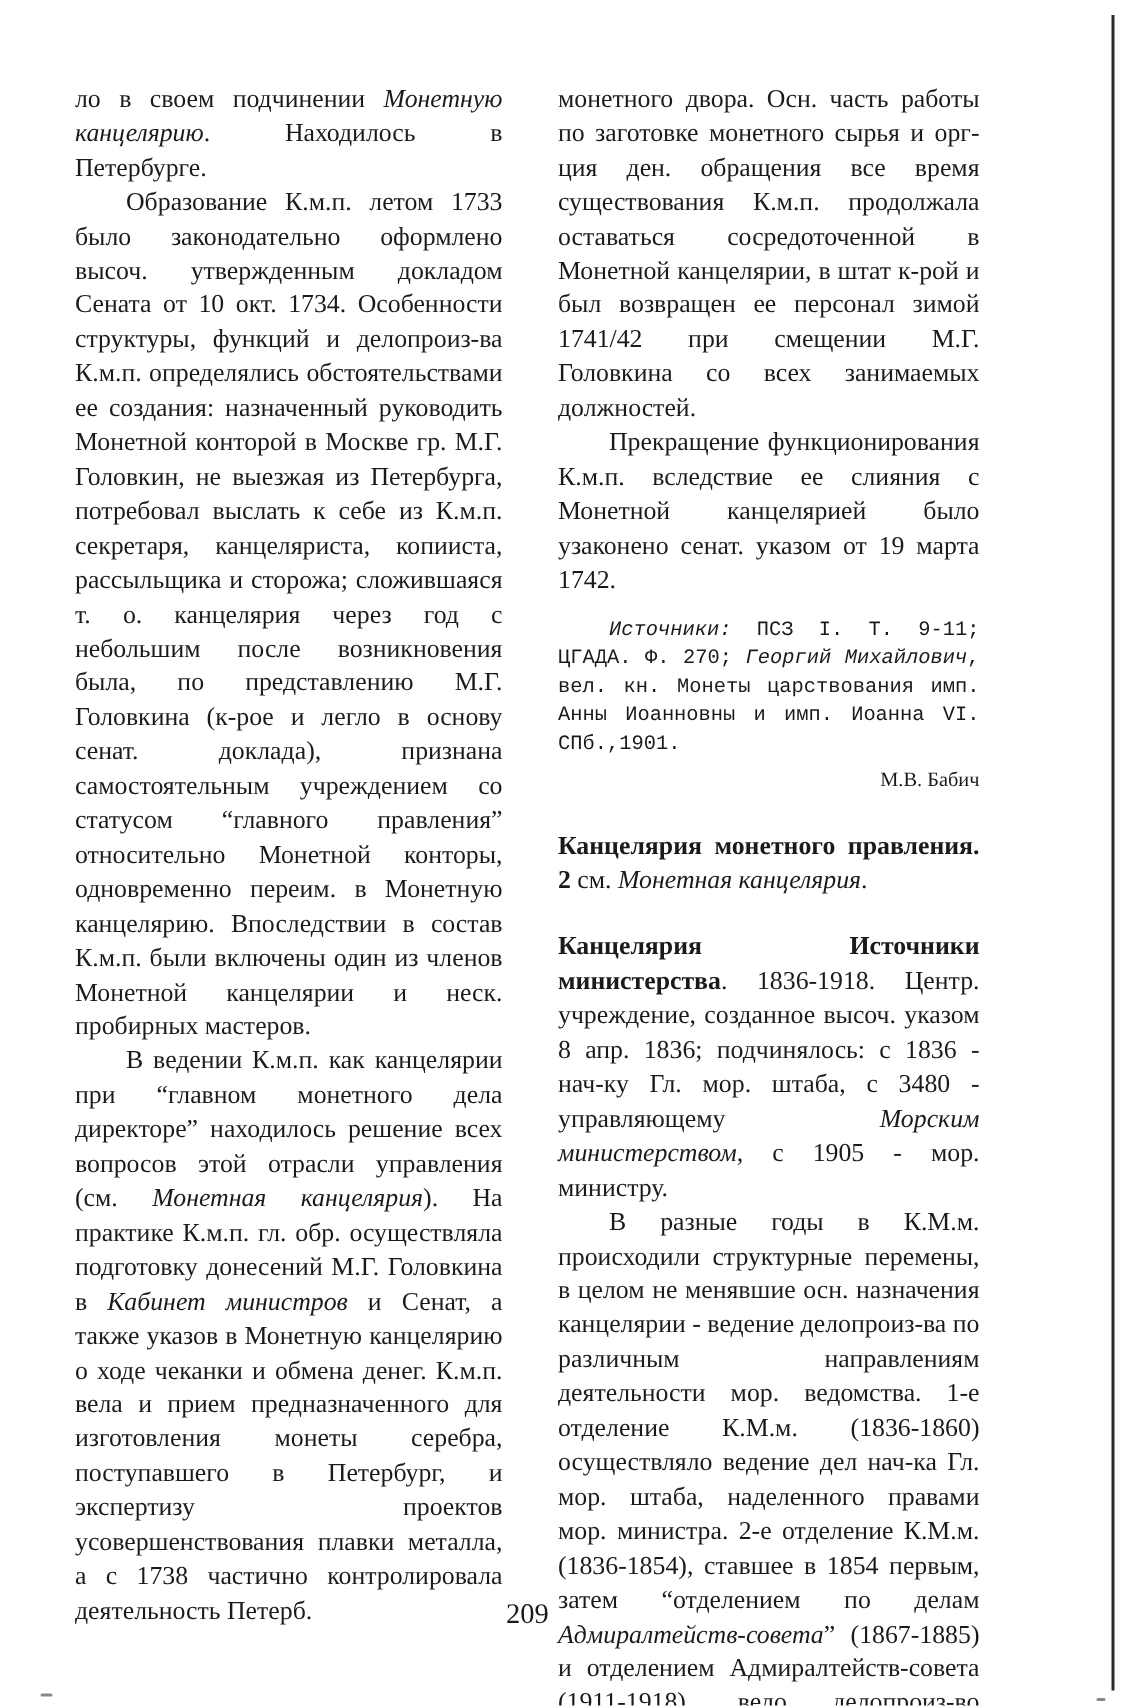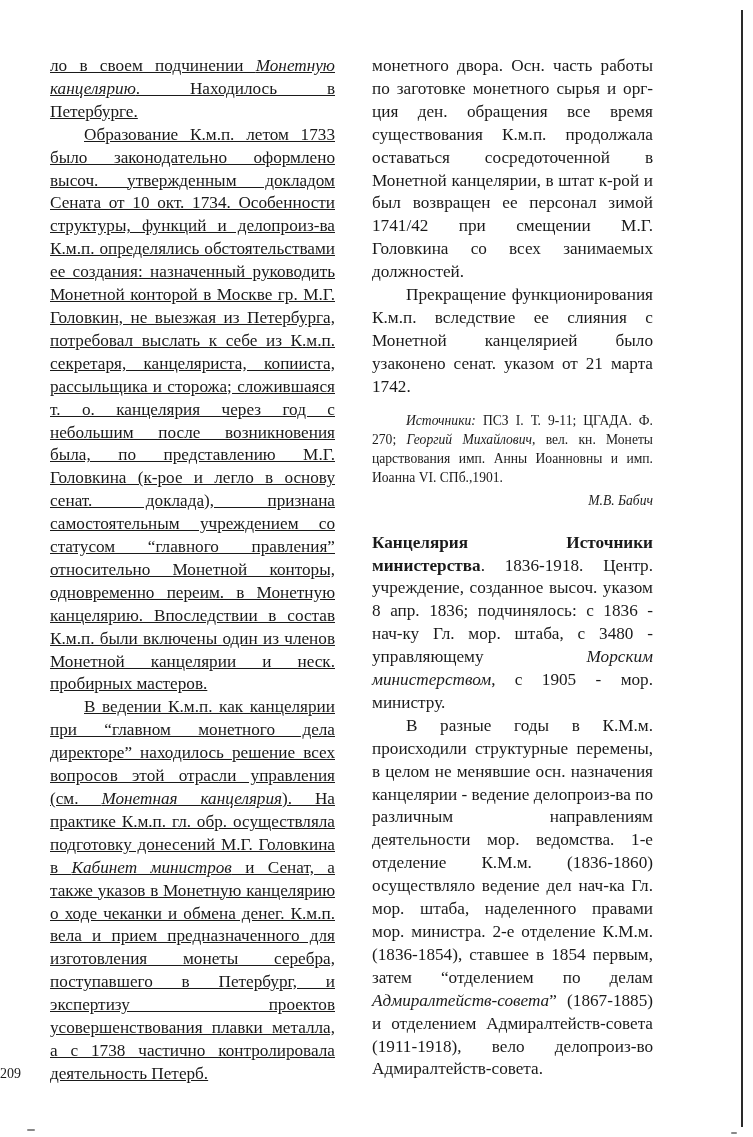--- a/index.html
+++ b/index.html
@@ -1,31 +1,31 @@
 <!DOCTYPE html>
 <html><head>
 <meta charset="utf-8">
 <style>
   html, body { margin: 0; padding: 0; }
   body {
     width: 753px; height: 1137px; background: #ffffff; position: relative; overflow: hidden;
     font-family: "Liberation Serif", "DejaVu Serif", serif; color: #1a1a1a;
   }
   .col { position: absolute; top: 55px; font-size: 17.2px; line-height: 22.9px; }
-  .col-left { left: 50px; width: 285px; text-decoration: underline; }
+  .col-left { left: 50px; width: 285px; }
   .col-right { left: 372px; width: 281px; }
   p { margin: 0; text-align: justify; text-align-last: auto; }
   .indent { text-indent: 34px; }
   i { font-style: italic; }
   b { font-weight: bold; }
-  .sources { font-size: 13.6px; line-height: 19px; text-indent: 34px; margin-top: 12px; text-align: justify; }
-  .author { font-size: 13.6px; line-height: 19px; text-align: right; font-style: italic; margin-top: 4px; }
+  .sources { font-size: 13.6px; line-height: 19px; text-indent: 34px; margin-top: 12px; text-align: justify; font-family: Liberation Mono, monospace; }
+  .author { font-size: 13.6px; line-height: 19px; text-align: right; margin-top: 4px; }
   .entry { margin-top: 24px; }
   .entry2 { margin-top: 22px; }
-  .page-number { position: absolute; left: 0; width: 703px; top: 1066px; text-align: left; font-size: 14px; }
+  .page-number { position: absolute; left: 0; width: 703px; top: 1066px; text-align: center; font-size: 19px; }
   .edge-line { position: absolute; left: 741px; top: 10px; width: 1.5px; height: 1117px; background: #2a2a2a; }
   .speck { position: absolute; background: #888; border-radius: 1px; }
 </style>
 </head>
 <body>
 
 <div class="edge-line"></div>
 <div class="speck" style="left:27px;top:1129px;width:8px;height:2px;"></div>
 <div class="speck" style="left:731px;top:1132px;width:6px;height:2px;"></div>
 
@@ -33,23 +33,24 @@
   <div>
       <p><span>ло в своем подчинении </span><i>Монетную канцелярию</i><span>. Находилось в Петербурге.</span></p>
       <p class="indent"><span>Образование К.м.п. летом 1733 было законодательно оформлено высоч. утвержденным докладом Сената от 10 окт. 1734. Особенности структуры, функций и делопроиз-ва К.м.п. определялись обстоятельствами ее создания: назначенный руководить Монетной конторой в Москве гр. М.Г. Головкин, не выезжая из Петербурга, потребовал выслать к себе из К.м.п. секретаря, канцеляриста, копииста, рассыльщика и сторожа; сложившаяся т. о. канцелярия через год с небольшим после возникновения была, по представлению М.Г. Головкина (к-рое и легло в основу сенат. доклада), признана самостоятельным учреждением со статусом “главного правления” относительно Монетной конторы, одновременно переим. в Монетную канцелярию. Впоследствии в состав К.м.п. были включены один из членов Монетной канцелярии и неск. пробирных мастеров.</span></p>
       <p class="indent"><span>В ведении К.м.п. как канцелярии при “главном монетного дела директоре” находилось решение всех вопросов этой отрасли управления (см. </span><i>Монетная канцелярия</i><span>). На практике К.м.п. гл. обр. осуществляла подготовку донесений М.Г. Головкина в </span><i>Кабинет министров</i><span> и Сенат, а также указов в Монетную канцелярию о ходе чеканки и обмена денег. К.м.п. вела и прием предназначенного для изготовления монеты серебра, поступавшего в Петербург, и экспертизу проектов усовершенствования плавки металла, а с 1738 частично контролировала деятельность Петерб.</span></p>
     </div>
 </div>
 
 <div class="col col-right">
   <div>
       <p><span>монетного двора. Осн. часть работы по заготовке монетного сырья и орг-ция ден. обращения все время существования К.м.п. продолжала оставаться сосредоточенной в Монетной канцелярии, в штат к-рой и был возвращен ее персонал зимой 1741/42 при смещении М.Г. Головкина со всех занимаемых должностей.</span></p>
-      <p class="indent"><span>Прекращение функционирования К.м.п. вследствие ее слияния с Монетной канцелярией было узаконено сенат. указом от 21 марта 1742.</span></p>
+      <p class="indent"><span>Прекращение функционирования К.м.п. вследствие ее слияния с Монетной канцелярией было узаконено сенат. указом от 19 марта 1742.</span></p>
     </div>
   <p class="sources"><i>Источники:</i><span> ПСЗ I. Т. 9-11; ЦГАДА. Ф. 270; </span><i>Георгий Михайлович</i><span>, вел. кн. Монеты царствования имп. Анны Иоанновны и имп. Иоанна VI. СПб.,1901.</span></p>
   <p class="author">М.В. Бабич</p>
+  <p class="entry"><b>Канцелярия монетного правления. 2</b><span> см. </span><i>Монетная канцелярия</i><span>.</span></p>
   <div class="entry2">
       <p><b>Канцелярия Источники министерства</b><span>. 1836-1918. Центр. учреждение, созданное высоч. указом 8 апр. 1836; подчинялось: с 1836 - нач-ку Гл. мор. штаба, с 3480 - управляющему </span><i>Морским министерством</i><span>, с 1905 - мор. министру.</span></p>
       <p class="indent"><span>В разные годы в К.М.м. происходили структурные перемены, в целом не менявшие осн. назначения канцелярии - ведение делопроиз-ва по различным направлениям деятельности мор. ведомства. 1-е отделение К.М.м. (1836-1860) осуществляло ведение дел нач-ка Гл. мор. штаба, наделенного правами мор. министра. 2-е отделение К.М.м. (1836-1854), ставшее в 1854 первым, затем “отделением по делам </span><i>Адмиралтейств-совета</i><span>” (1867-1885) и отделением Адмиралтейств-совета (1911-1918), вело делопроиз-во Адмиралтейств-совета.</span></p>
     </div>
 </div>
 
 <div class="page-number">209</div>
 
 </body></html>

